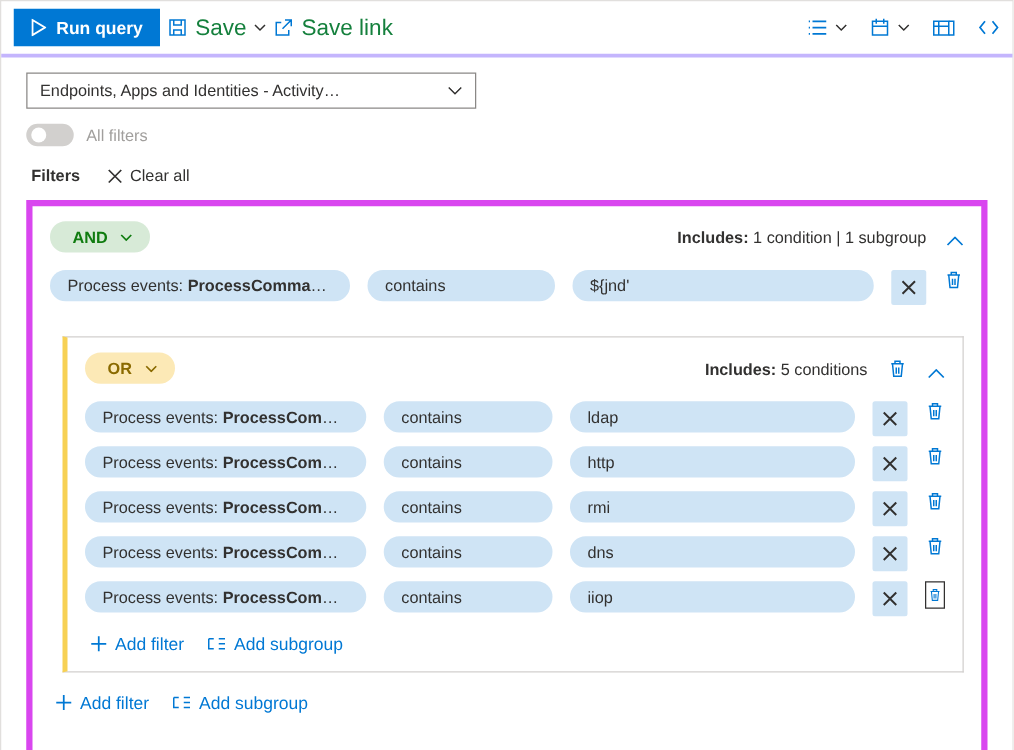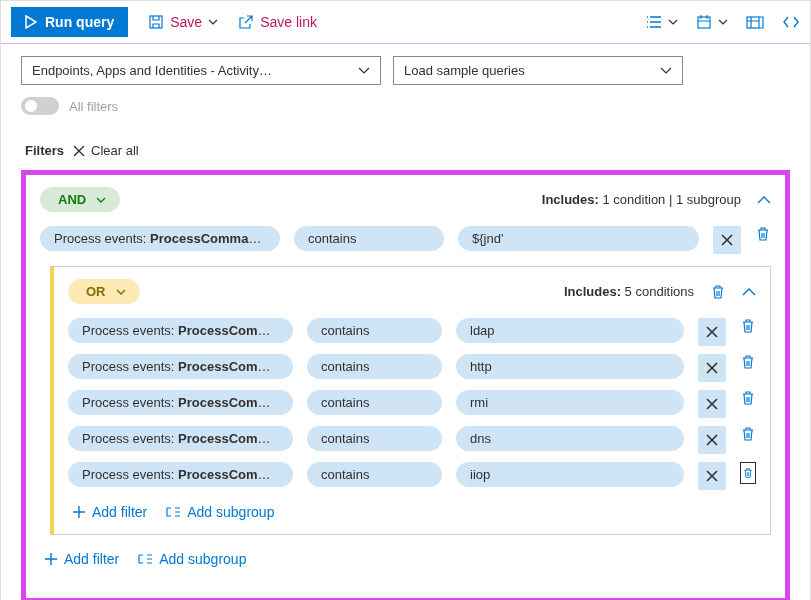--- a/index.html
+++ b/index.html
@@ -1,58 +1,58 @@
 <!DOCTYPE html>
 <html><head>
 <meta charset="utf-8">
 <style>
 * { box-sizing: border-box; margin: 0; padding: 0; font-family: "Segoe UI", -apple-system, sans-serif; }
 body { background: #fff; font-size: 13px; color: #323130; width: 811px; }
 .root { border: 1px solid #e1dfdd; }
-.toolbar { display: flex; align-items: center; padding: 6px 10px; gap: 20px; border-bottom: 1px solid #c4b5fd; }
+.toolbar { display: flex; align-items: center; padding: 6px 10px; gap: 6px; border-bottom: 3px solid #c4b5fd; }
 .btn-primary { background: #0078d4; color: #fff; border: none; padding: 7px 14px; display: flex; align-items: center; gap: 8px; font-size: 14px; cursor: pointer; font-weight: 600; }
-.toolbar-btn { display: flex; align-items: center; gap: 6px; cursor: pointer; color: #be185d; font-size: 14px; }
+.toolbar-btn { display: flex; align-items: center; gap: 6px; cursor: pointer; color: #15803d; font-size: 18px; }
 .toolbar-btn svg, .toolbar-btn .chev { color: #0078d4; }
 .spacer { flex: 1; }
 .icon-blue { color: #0078d4; cursor: pointer; }
 .right-icons { display: flex; gap: 18px; align-items: center; }
 
 .selectors { display: flex; gap: 12px; padding: 12px 20px 6px; }
 .dropdown { border: 1px solid #8a8886; padding: 6px 10px; display: flex; align-items: center; justify-content: space-between; min-width: 290px; cursor: pointer; background: #fff; }
 .dropdown span { white-space: nowrap; overflow: hidden; text-overflow: ellipsis; }
 
 .allfilters { display: flex; align-items: center; gap: 10px; padding: 6px 20px 10px; }
 .toggle { width: 38px; height: 18px; background: #d2d0ce; border-radius: 10px; position: relative; cursor: pointer; }
 .toggle::after { content: ""; position: absolute; width: 12px; height: 12px; background: #fff; border-radius: 50%; top: 3px; left: 4px; }
 .allfilters-label { color: #a19f9d; }
 
-.filters-hdr { display: flex; align-items: flex-end; gap: 9px; padding: 6px 24px 12px; margin-top: 12px; }
+.filters-hdr { display: flex; align-items: flex-end; gap: 22px; padding: 6px 24px 12px; }
 .filters-hdr .lbl { font-weight: 600; }
 .clear { display: flex; align-items: center; gap: 6px; cursor: pointer; }
 
 .filter-box { margin: 0 20px 14px; border: 5px solid #d946ef; padding: 10px 14px 29px; }
 .group-hdr { display: flex; align-items: center; padding: 2px 0 10px; }
 .op-and { background: #d7ead7; color: #107c10; font-weight: 600; padding: 5px 14px 5px 18px; border-radius: 14px; display: flex; align-items: center; gap: 10px; }
 .op-or { background: #fce9b6; color: #8a6a00; font-weight: 600; padding: 5px 14px 5px 18px; border-radius: 14px; display: flex; align-items: center; gap: 10px; }
 .includes { font-size: 13px; }
 .includes b { font-weight: 600; }
 .chev { display: inline-flex; }
-.hdr-right { margin-left: auto; display: flex; align-items: center; gap: 16px; }
+.hdr-right { margin-left: auto; display: flex; align-items: flex-end; gap: 16px; }
 
 .cond-row { display: flex; align-items: flex-start; gap: 14px; padding: 4px 0; }
 .pill { background: #cfe4f5; border-radius: 14px; padding: 5px 14px; white-space: nowrap; overflow: hidden; text-overflow: ellipsis; cursor: pointer; }
 .pill-field { width: 240px; }
 .pill-field b { font-weight: 600; }
 .pill-op { width: 150px; }
 .pill-val { flex: 1; min-width: 100px; }
 .sq { width: 28px; height: 28px; background: #cfe4f5; display: flex; align-items: center; justify-content: center; cursor: pointer; border-radius: 2px; }
 .trash { color: #0078d4; cursor: pointer; width: 16px; display: flex; justify-content: center; }
 .trash.boxed { border: 1px solid #323130; padding: 2px; }
 
-.subgroup { margin: 8px 0 6px 10px; border: 1px solid #d2d0ce; border-left: 4px solid #f7d154; padding: 10px 14px 12px; }
+.subgroup { margin: 21px 0 6px 10px; border: 1px solid #d2d0ce; border-left: 4px solid #f7d154; padding: 10px 14px 12px; }
 .subgroup .pill-field { width: 225px; }
 .subgroup .pill-op { width: 135px; }
 
 .add-row { display: flex; gap: 18px; padding: 10px 4px 2px; }
 .add-link { display: flex; align-items: center; gap: 6px; color: #0078d4; cursor: pointer; font-size: 14px; }
 
 svg { display: block; }
 </style>
 </head>
 <body>
@@ -111,26 +111,20 @@
         <svg width="18" height="14" viewBox="0 0 18 14" fill="none" stroke="#0078d4" stroke-width="1.4">
             <path d="M6 2 L2 7 L6 12 M12 2 L16 7 L12 12"></path>
           </svg>
       </div>
     </div>
   </div>
 
   <div class="selectors">
     <div class="dropdown" style="width:360px">
       <span>Endpoints, Apps and Identities - Activity…</span>
-      <svg width="12" height="7" viewBox="0 0 12 7">
-          <path d="M1 1 L6 6 L11 1" fill="none" stroke="#323130" stroke-width="1.2"></path>
-        </svg>
-    </div>
-    <div class="dropdown" style="width:290px">
-      <span>Load sample queries</span>
       <svg width="12" height="7" viewBox="0 0 12 7">
           <path d="M1 1 L6 6 L11 1" fill="none" stroke="#323130" stroke-width="1.2"></path>
         </svg>
     </div>
   </div>
 
   <div class="allfilters">
     <div class="toggle"></div>
     <span class="allfilters-label">All filters</span>
   </div>

